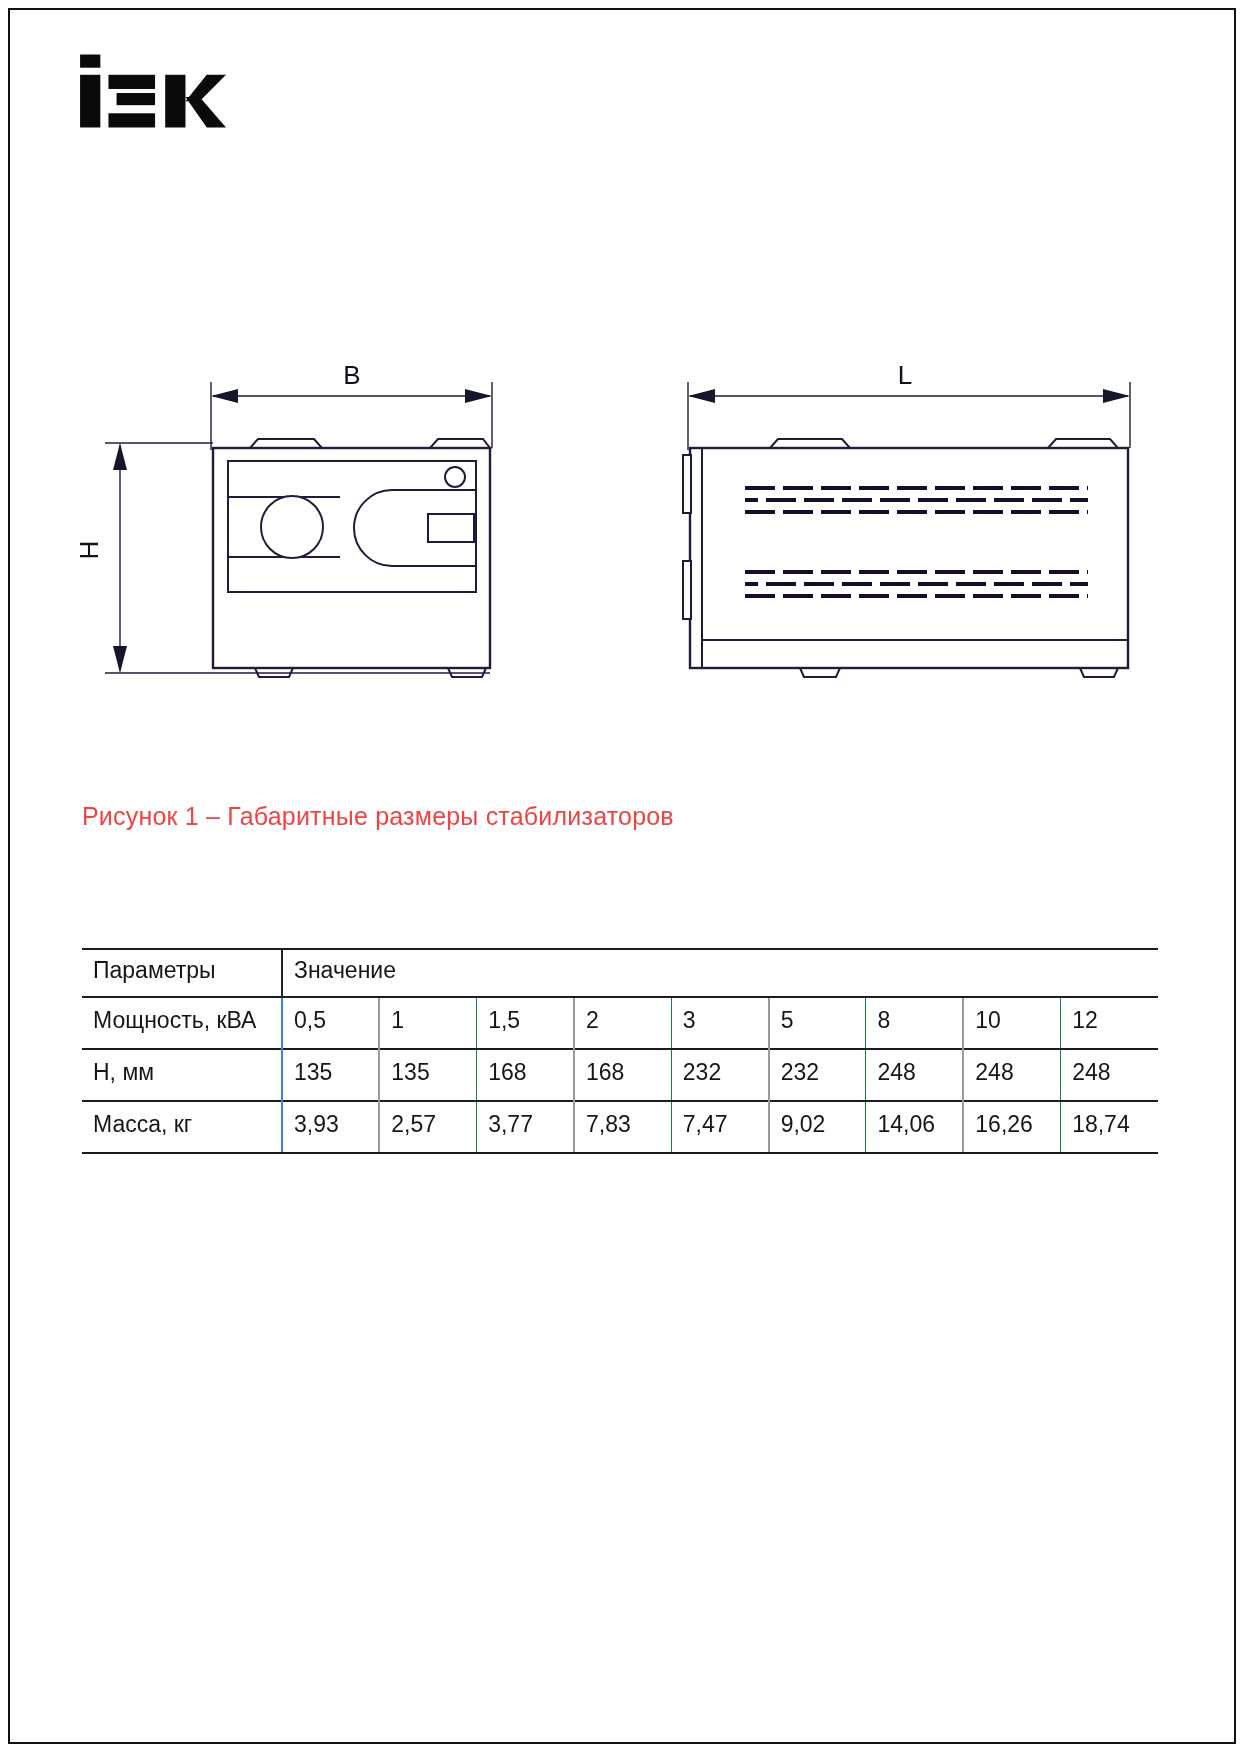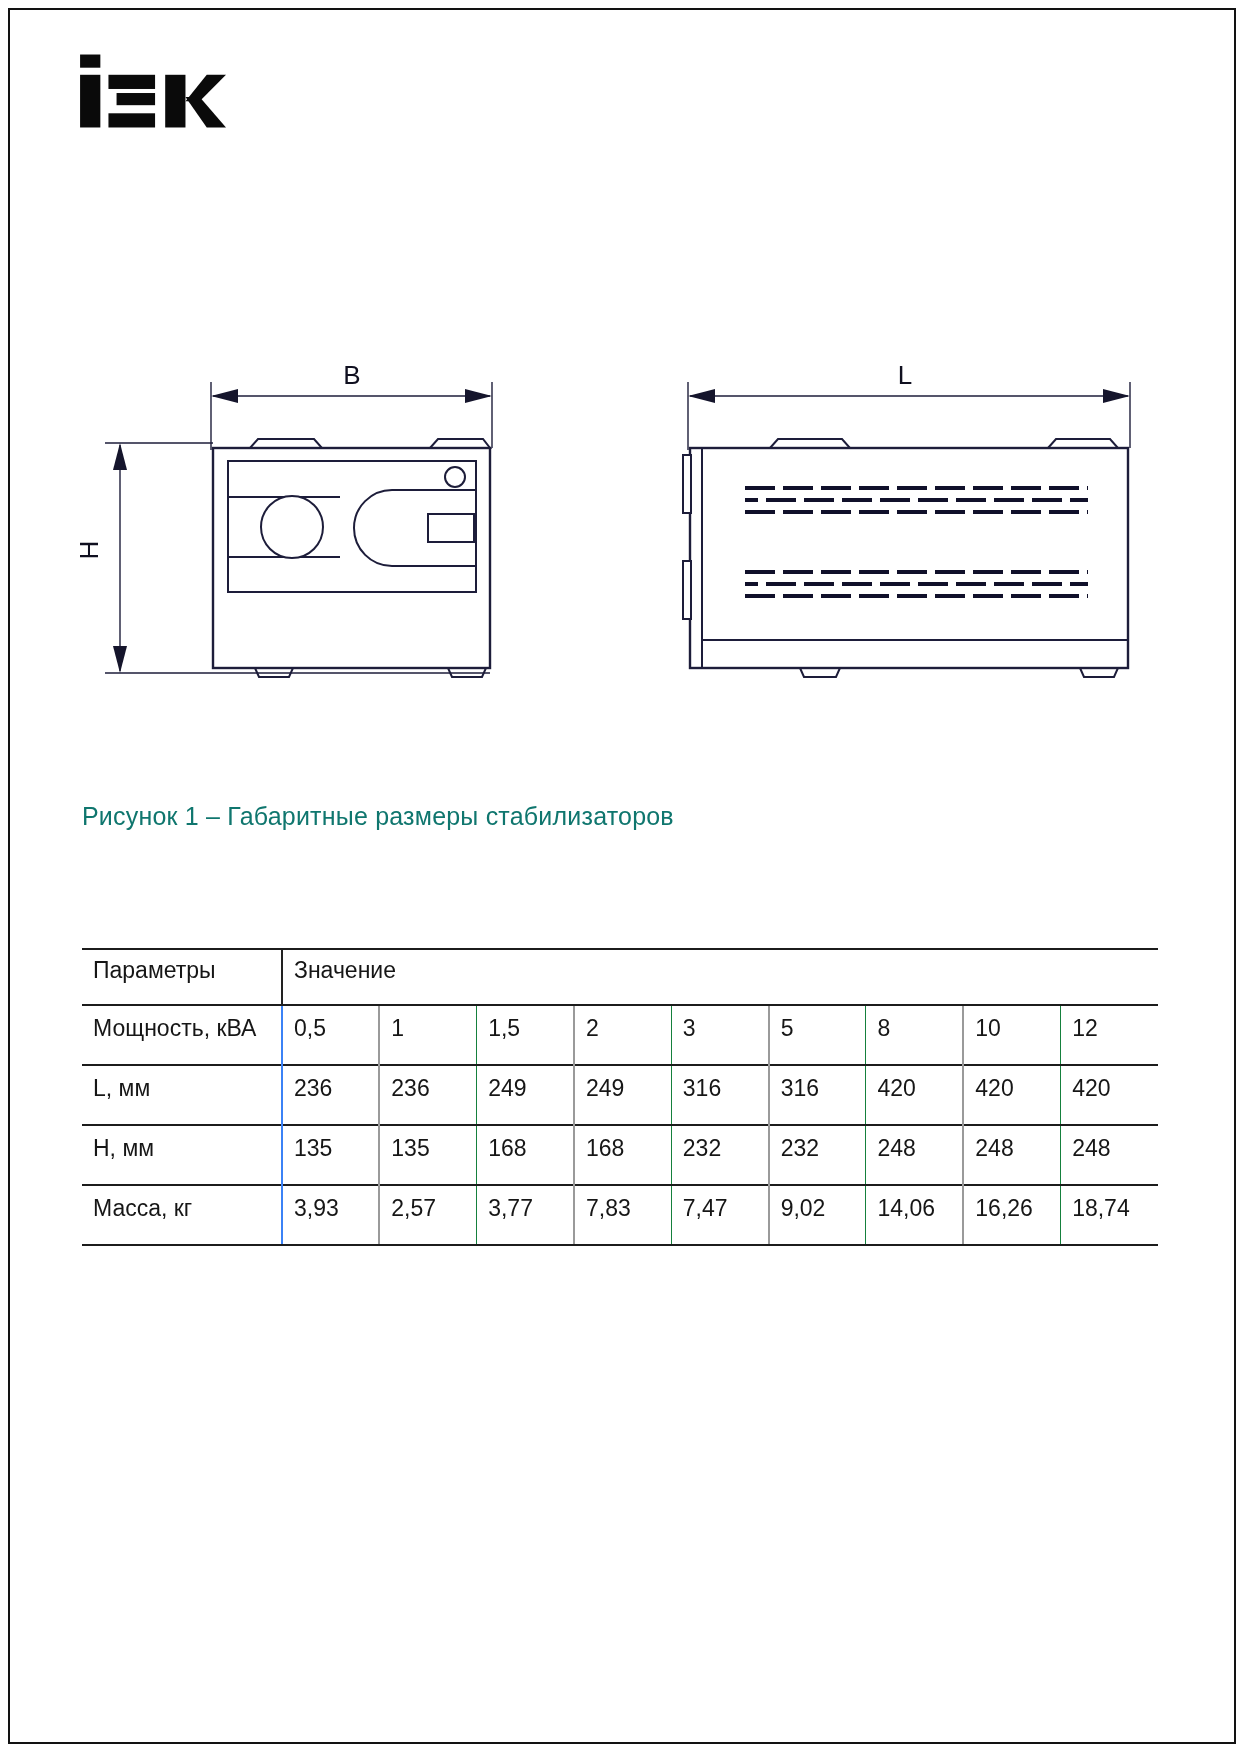--- a/index.html
+++ b/index.html
@@ -18,30 +18,30 @@
     pointer-events:none;
   }
   .sr-only{
     position:absolute;width:1px;height:1px;overflow:hidden;
     clip:rect(0 0 0 0);white-space:nowrap;
   }
   .logo{position:absolute;left:74px;top:50px;width:152px;height:82px;}
   .figure-area{position:absolute;left:0;top:310px;width:1244px;height:380px;}
   .figure-caption{
     position:absolute;left:82px;top:800px;
-    font-size:25px;line-height:32px;color:#0f766e;letter-spacing:0.2px;
+    font-size:25px;line-height:32px;color:#ef4444;letter-spacing:0.2px;
   }
   .spec-table-wrap{position:absolute;left:82px;top:948px;}
   table.spec-table{
     border-collapse:collapse;table-layout:fixed;width:1076px;
     font-size:23px;color:#161616;
   }
   table.spec-table td{
     border-top:2px solid #1c1c1c;
-    height:40px;padding:2px 11px 16px 11px;
+    height:40px;padding:2px 11px 8px 11px;
     vertical-align:middle;white-space:nowrap;overflow:hidden;
   }
   table.spec-table tr.hdr td{height:36px;}
   table.spec-table tr:last-child td{border-bottom:2px solid #1c1c1c;}
   table.spec-table td.vspan{border-left:2px solid #222222;}
   table.spec-table tr.data td:nth-child(2){border-left:2px solid #3b82f6;}
   table.spec-table tr.data td:nth-child(2n+3){border-left:2px solid #9a9a9a;}
   table.spec-table tr.data td:nth-child(2n+4){border-left:1px solid #15803d;}
   svg text{font-family:"Liberation Sans", sans-serif;}
 </style>
@@ -167,32 +167,20 @@
         <td>1</td>
         <td>1,5</td>
         <td>2</td>
         <td>3</td>
         <td>5</td>
         <td>8</td>
         <td>10</td>
         <td>12</td>
       </tr>
       <tr class="data">
-        <td>L, мм</td>
-        <td>236</td>
-        <td>236</td>
-        <td>249</td>
-        <td>249</td>
-        <td>316</td>
-        <td>316</td>
-        <td>420</td>
-        <td>420</td>
-        <td>420</td>
-      </tr>
-      <tr class="data">
         <td>Н, мм</td>
         <td>135</td>
         <td>135</td>
         <td>168</td>
         <td>168</td>
         <td>232</td>
         <td>232</td>
         <td>248</td>
         <td>248</td>
         <td>248</td>

